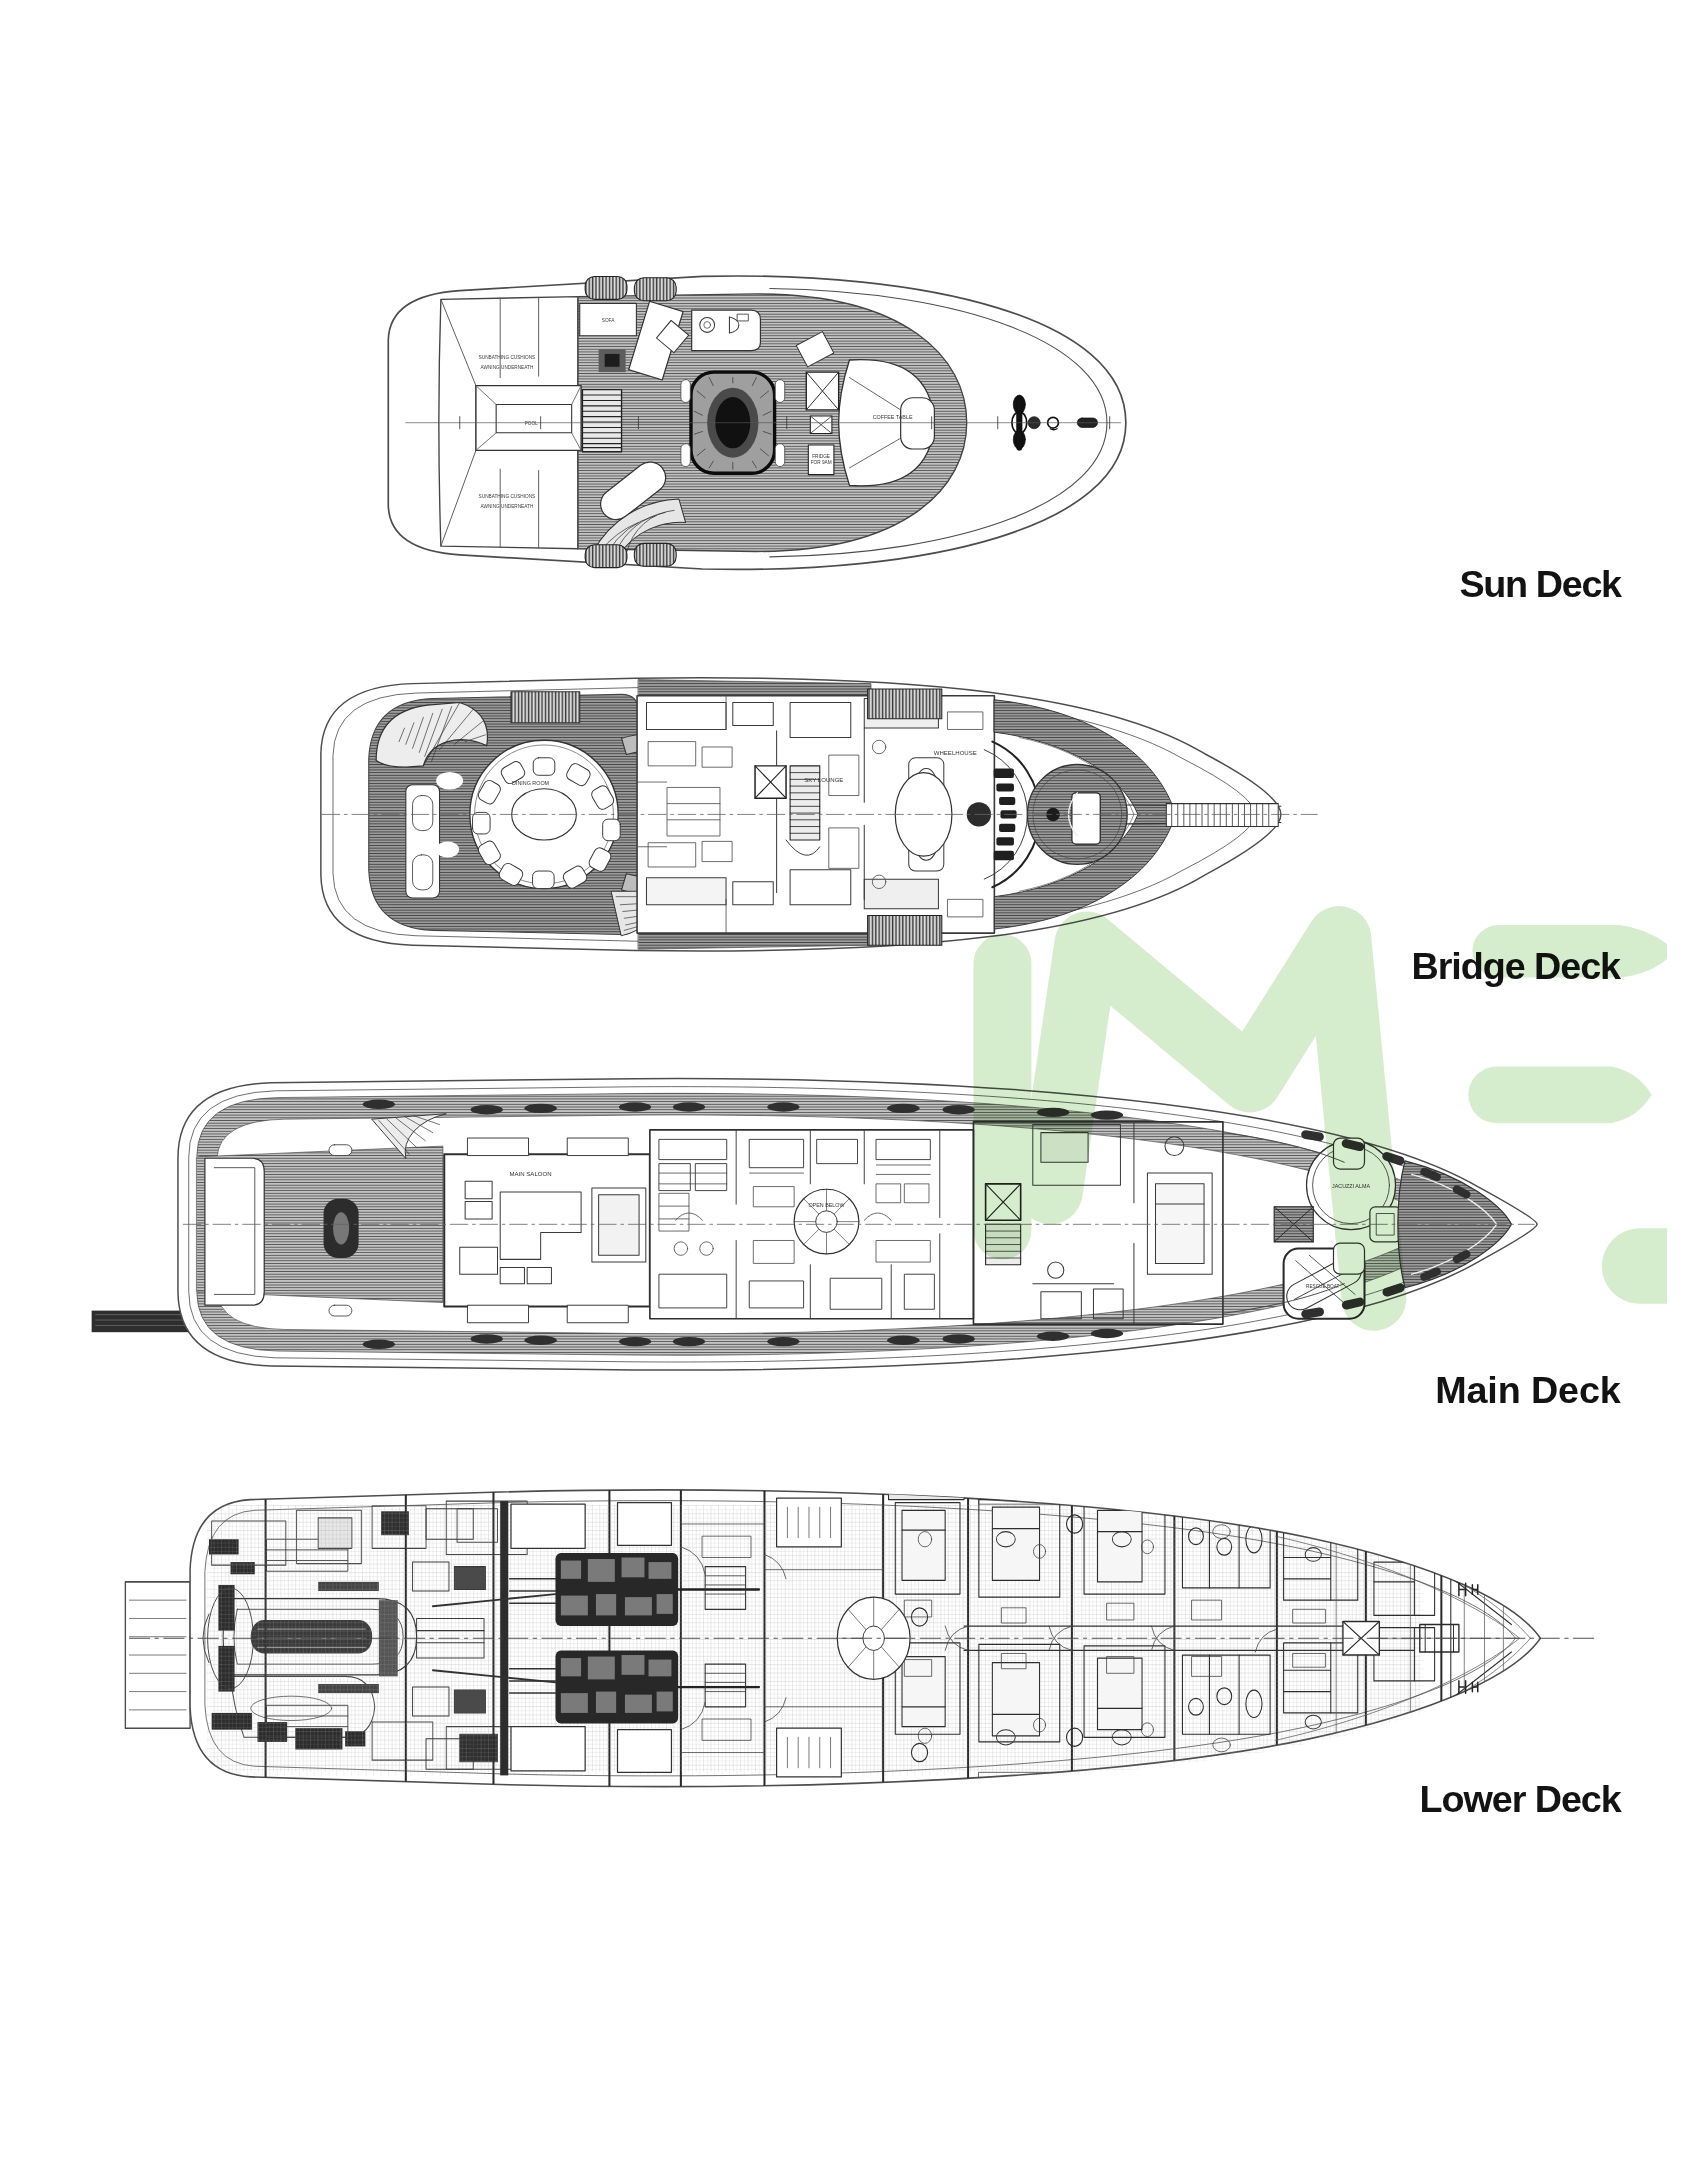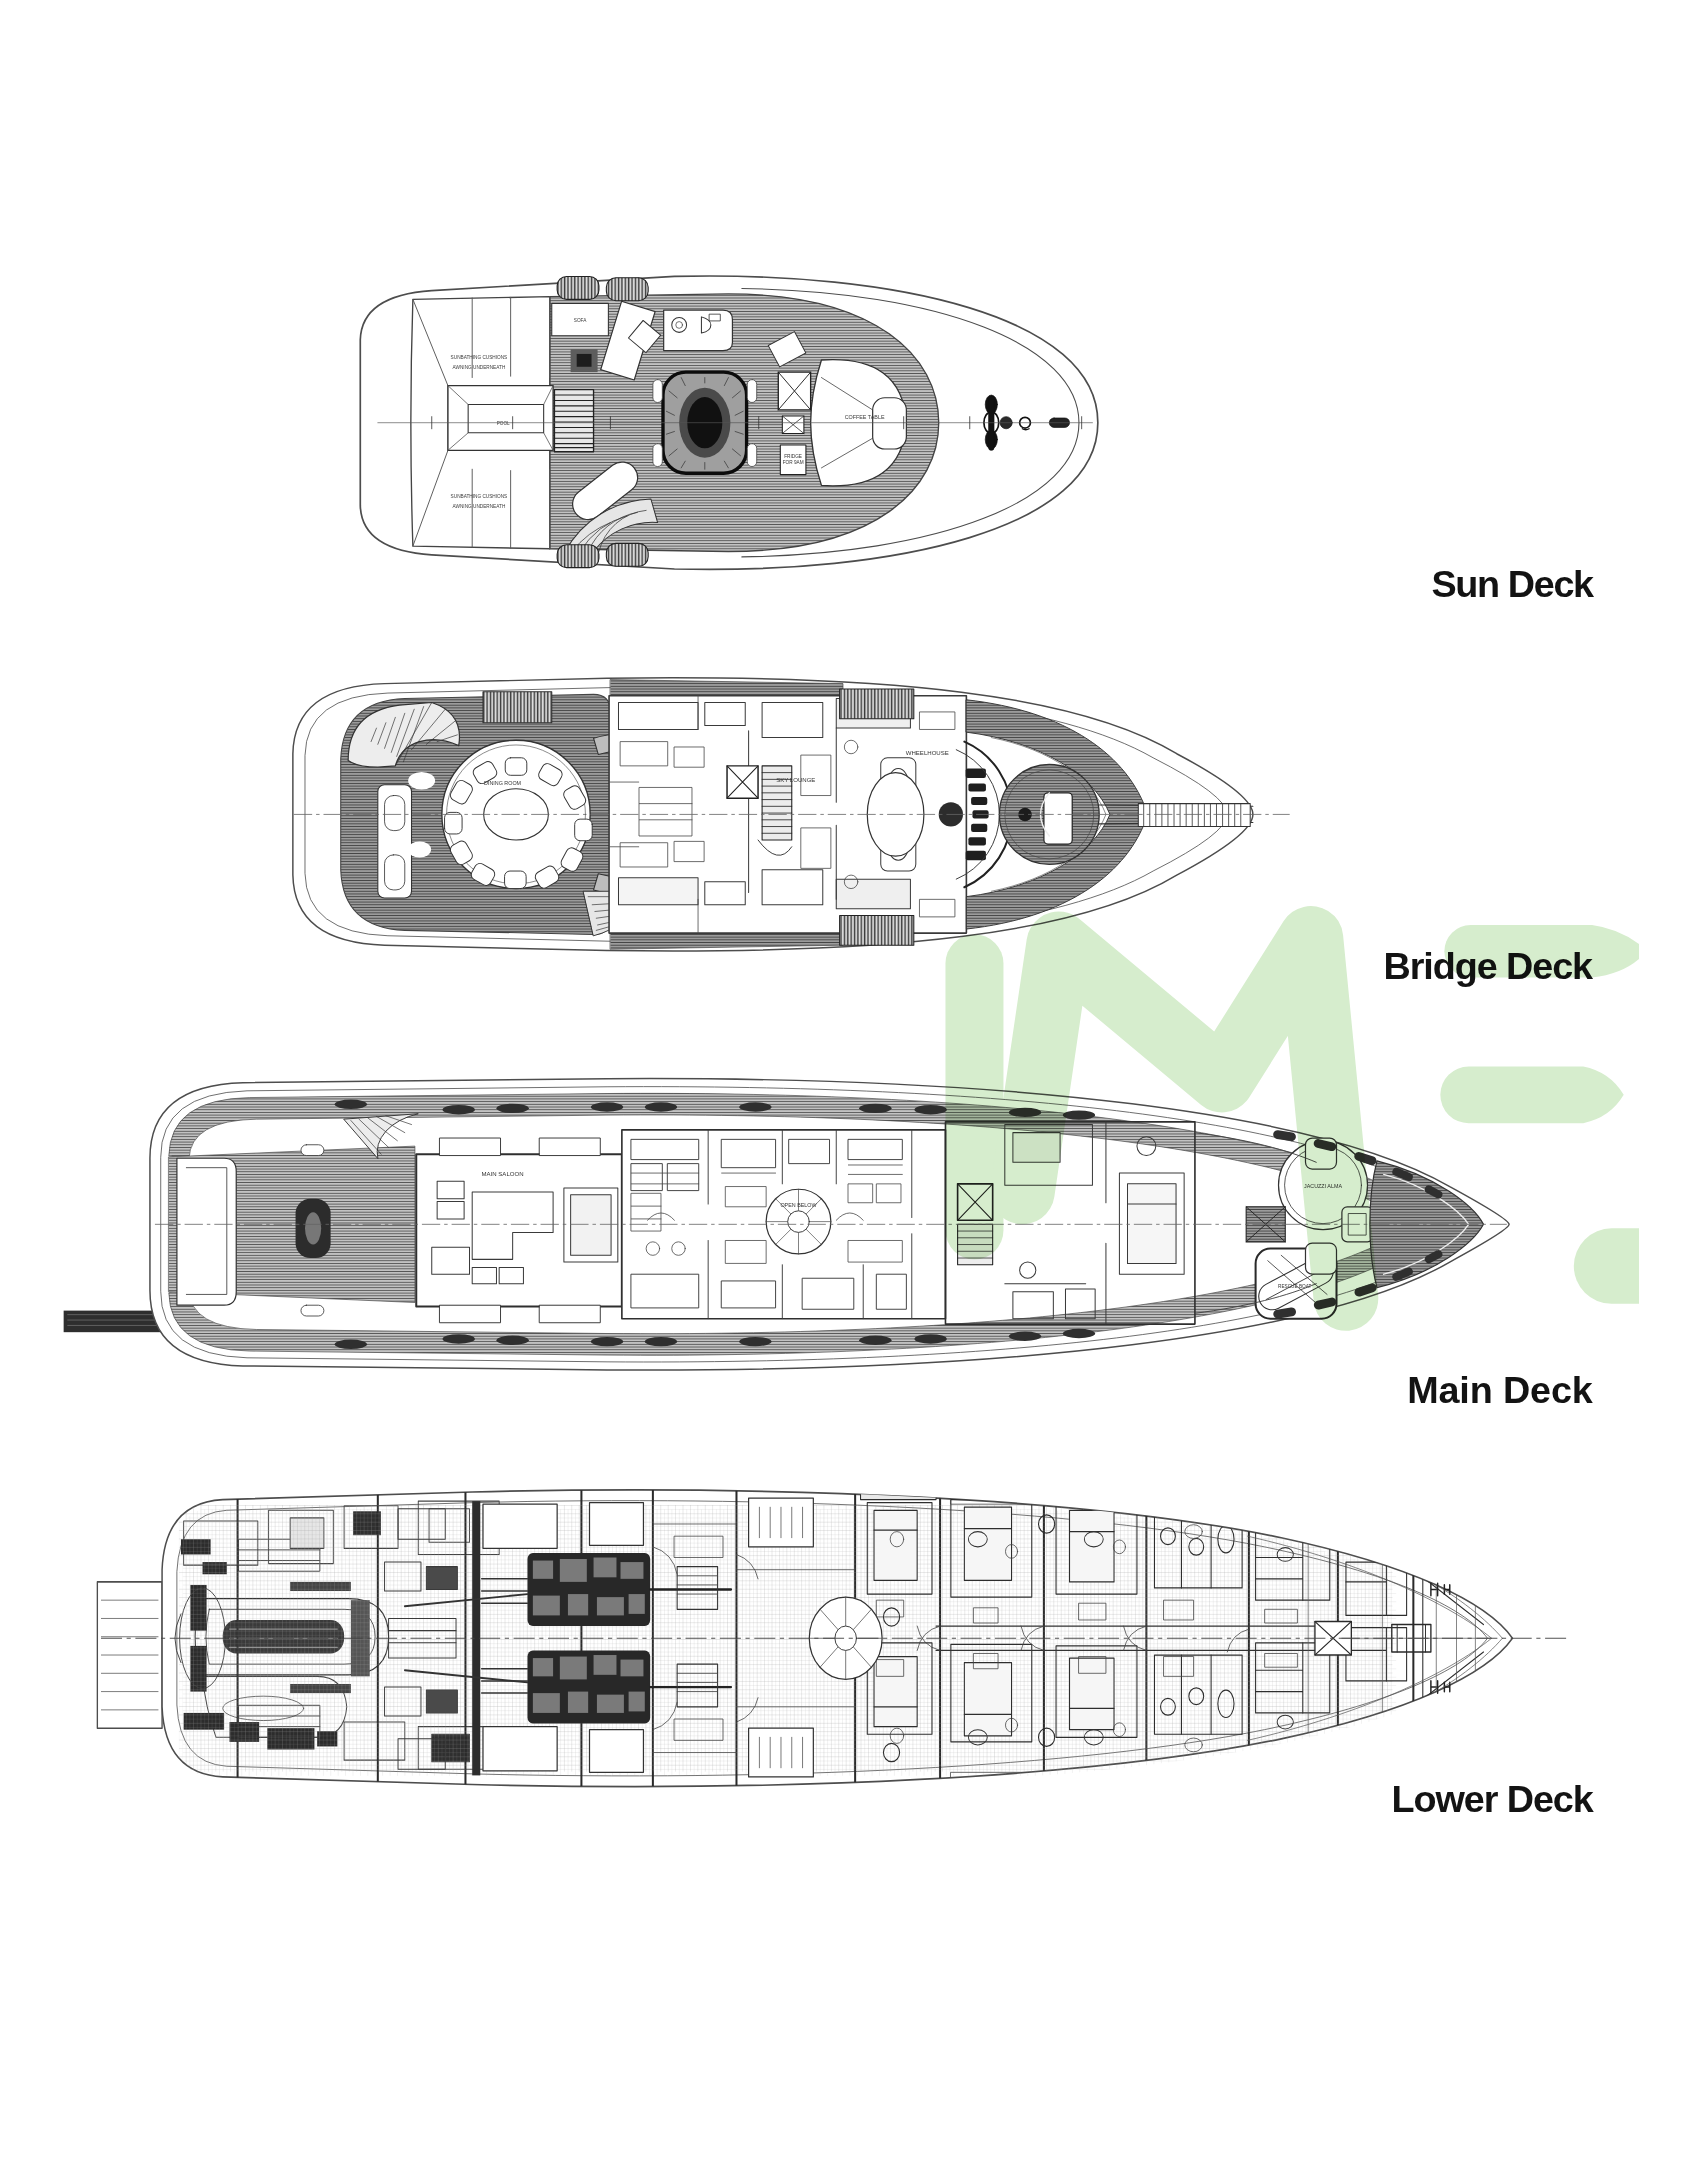--- a/index.html
+++ b/index.html
@@ -1,16 +1,16 @@
 <!DOCTYPE html>
 <html style="font-size:10.8px"><head>
 <meta charset="utf-8">
 <style>
 html,body{margin:0;padding:0;background:#ffffff;}
-#page{position:relative;width:1639px;height:2183px;background:#ffffff;overflow:hidden;font-family:"Liberation Sans",sans-serif;}
+#page{position:relative;width:1639px;height:2183px;background:#ffffff;overflow:hidden;font-family:"Liberation Sans",sans-serif;padding-left:28px;}
 svg{display:block;}
 </style>
 </head>
 <body>
 <div id="page">
 <svg width="1686" height="2183" viewBox="0 0 2500 3238">
 <defs>
 <pattern id="plank" width="6" height="4" patternUnits="userSpaceOnUse">
   <rect width="6" height="4" fill="#d9d9d9"></rect>
   <rect y="1.1" width="6" height="1.8" fill="#565656"></rect>

